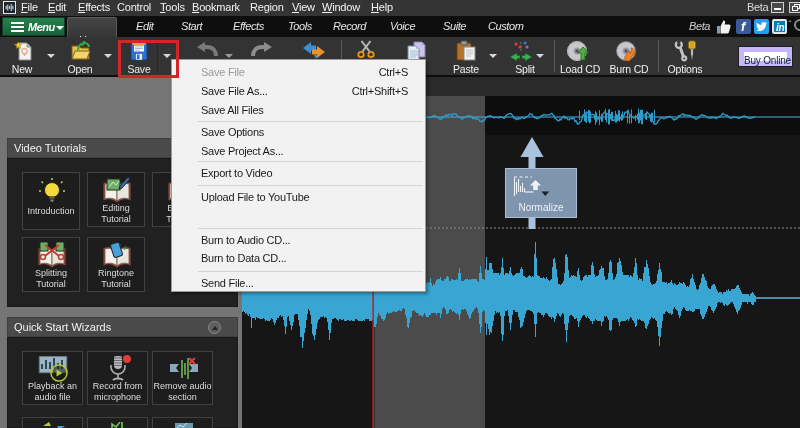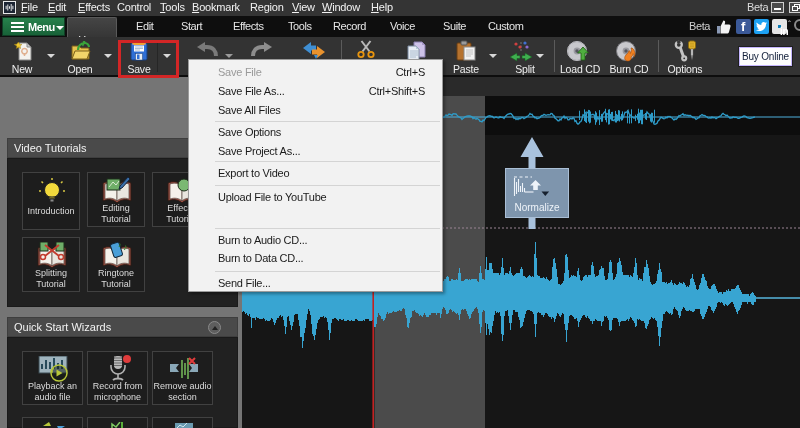--- a/index.html
+++ b/index.html
@@ -6,44 +6,44 @@
 html,body{width:800px;height:428px;overflow:hidden;background:#161616;}
 body{font-family:"Liberation Sans",sans-serif;position:relative;}
 #app{position:absolute;left:0;top:0;width:800px;height:428px;}
 .abs{position:absolute;}
 
 #menubar{left:0;top:0;width:800px;height:16px;background:#343434;color:#f2f2f2;font-size:11px;letter-spacing:-0.2px;}
 #menubar .mi{position:absolute;top:1px;}
 #menubar u{text-decoration:underline;}
 #appicon{left:3px;top:1px;width:13px;height:13px;border:1px solid #e8e8e8;background:#1d2533;}
 
-#tabrow{left:0;top:16px;width:800px;height:21px;background:#0e0e0e;color:#e6e6e6;font-size:11px;letter-spacing:-0.4px;}
+#tabrow{left:0;top:16px;width:800px;height:21px;background:#0e0e0e;color:#e6e6e6;font-size:11px;letter-spacing:-0.4px;font-style:italic;}
 #menubtn{left:2px;top:1px;width:63px;height:19px;background:linear-gradient(#27814c,#186238);border:1px solid #0f3d24;color:#fff;font-weight:bold;font-size:11px;letter-spacing:-0.5px;}
 .tabtxt{position:absolute;top:4px;}
 #hometab{left:67px;top:1px;width:50px;height:20px;background:linear-gradient(#454545,#363636);border:1px solid #5a5a5a;border-bottom:none;border-radius:2px 2px 0 0;color:#f5f5f5;text-align:center;padding-top:16px;font-size:11px;letter-spacing:-0.4px;}
 
 #toolbar{left:0;top:37px;width:800px;height:40px;background:#333333;border-bottom:2px solid #0d0d0d;color:#efefef;font-size:10.5px;letter-spacing:-0.2px;}
 .tbl{position:absolute;top:26px;width:70px;text-align:center;}
 .caret{position:absolute;width:0;height:0;border-left:4px solid transparent;border-right:4px solid transparent;border-top:4px solid #d8d8d8;}
 .vsep{position:absolute;top:3px;width:1px;height:32px;background:#5b5b5b;}
 #redrect{left:118px;top:40px;width:61px;height:38px;border:3px solid #d32626;z-index:100;}
-#buyonline{left:739px;top:47px;width:53px;height:19px;background:#fdfdfd;border:1px solid #c4b5fd;box-shadow:0 0 0 1px #1f1f1f;color:#13203a;font-size:10px;letter-spacing:-0.2px;text-align:center;padding-top:3px;white-space:nowrap;}
+#buyonline{left:739px;top:47px;width:53px;height:19px;background:#fdfdfd;border:5px solid #c4b5fd;box-shadow:0 0 0 1px #1f1f1f;color:#13203a;font-size:10px;letter-spacing:-0.2px;text-align:center;padding-top:3px;white-space:nowrap;}
 
 #sidebar{left:0;top:77px;width:242px;height:351px;background:#757575;}
 .shdr{position:absolute;left:7px;width:231px;height:20px;background:#4a4a4a;border:1px solid #3e3e3e;color:#f2f2f2;font-size:11px;padding:3px 0 0 6px;}
 .spanel{position:absolute;left:7px;width:231px;background:#212121;border:1px solid #1a1a1a;}
 .sbtn{position:absolute;background:#1d1d1d;border:1px solid #414141;color:#dcdcdc;font-size:9px;text-align:center;}
 .sbtn .lbl{position:absolute;left:0;right:0;bottom:2px;height:21px;line-height:10.5px;}
 
-#dropdown{left:171px;top:59px;width:255px;height:233px;background:#f2f2f2;border:1px solid #9b9b9b;z-index:50;box-shadow:2px 2px 3px rgba(0,0,0,0.35);font-size:11px;letter-spacing:-0.25px;color:#1b1b1b;margin-left:17px;}
+#dropdown{left:171px;top:59px;width:255px;height:233px;background:#f2f2f2;border:1px solid #9b9b9b;z-index:50;box-shadow:2px 2px 3px rgba(0,0,0,0.35);font-size:11px;letter-spacing:-0.25px;color:#1b1b1b;}
 .ditem{position:absolute;left:29px;}
 .dkey{position:absolute;right:17px;}
 .dsep{position:absolute;left:26px;right:2px;height:1px;background:#d4d4d4;}
 
-#normbtn{left:505px;top:168px;width:64px;height:50px;background:#7e95ad;border:1px solid #aabfd6;z-index:20;text-decoration:underline;}
+#normbtn{left:505px;top:168px;width:72px;height:50px;background:#7e95ad;border:1px solid #aabfd6;z-index:20;text-decoration:underline;}
 #normbtn .nt{position:absolute;left:0;right:0;bottom:4px;text-align:center;color:#eef3f9;font-size:10px;}
 </style>
 </head>
 <body>
 <div id="app">
 
   <div id="menubar" class="abs">
     <svg id="appicon" class="abs" viewBox="0 0 13 13">
         <g stroke="#e8e8e8" stroke-width="1.2">
           <path d="M2.5 4.5v4M4.5 3v7M6.5 5v3M8.5 2.5v8M10.5 4.5v4" fill="none"></path>
@@ -88,21 +88,21 @@
     <svg class="abs" style="left:716px;top:3px" width="16" height="16" viewBox="0 0 16 16">
         <path fill="#8a99b5" d="M1 7h3.2v7.5H1z"></path>
         <path fill="#f2f2f2" d="M4.6 7.2L7.4 1.6c1.2 0 2 .8 1.7 2.1L8.6 5.6h4.4c1.1 0 1.8.9 1.5 2l-1.5 5.3c-.3 1-1.1 1.6-2.1 1.6H4.6z"></path>
       </svg>
     <span class="abs" style="left:736px;top:3px;width:15px;height:15px;background:#3b5998;border-radius:2px">
         <span class="abs" style="left:5px;top:0px;color:#fff;font-size:13px;font-weight:bold">f</span>
       </span>
     <span class="abs" style="left:754px;top:3px;width:15px;height:15px;background:#1da1f2;border-radius:2px"><svg width="15" height="15" viewBox="0 0 16 16">
           <path fill="#fff" d="M14 4.5c-.4.2-.9.3-1.4.4.5-.3.9-.8 1-1.4-.5.3-1 .5-1.6.6-.4-.5-1.1-.8-1.8-.8-1.3 0-2.4 1.1-2.4 2.4 0 .2 0 .4.1.6-2-.1-3.8-1.1-5-2.6-.2.4-.3.8-.3 1.2 0 .8.4 1.6 1.1 2-.4 0-.8-.1-1.1-.3 0 1.2.8 2.2 1.9 2.4-.2.1-.4.1-.6.1-.2 0-.3 0-.4-.1.3 1 1.2 1.7 2.3 1.7-.8.7-1.9 1-3 1H2c1.1.7 2.4 1.1 3.8 1.1 4.5 0 7-3.8 7-7v-.3c.5-.3.9-.8 1.2-1.3z"></path>
         </svg></span>
-    <span class="abs" style="left:772px;top:3px;width:15px;height:15px;background:#0b7bb5;border-radius:2px;border:6px solid #e5e5e5">
+    <span class="abs" style="left:772px;top:3px;width:15px;height:15px;background:#0b7bb5;border-radius:2px;border:2px solid #e5e5e5">
         <span class="abs" style="left:2px;top:1px;color:#fff;font-size:10px;font-weight:bold">in</span>
       </span>
     <span class="abs" style="left:788px;top:3px;color:#bbb;font-size:9px">ˆ</span>
     <span class="abs" style="left:794px;top:3px;width:12px;height:12px;border:2px solid #8a8a8a;border-radius:50%"></span>
   </div>
 
   <div id="toolbar" class="abs">
     <svg class="abs" style="left:14px;top:4px" width="20" height="20" viewBox="0 0 20 20" id="ic-new">
         <path d="M5 2h8l4 4v13H5z" fill="#f4f2ee" stroke="#8a8a8a"></path>
         <path d="M13 2l4 4h-4z" fill="#c8c8c8" stroke="#8a8a8a"></path>

